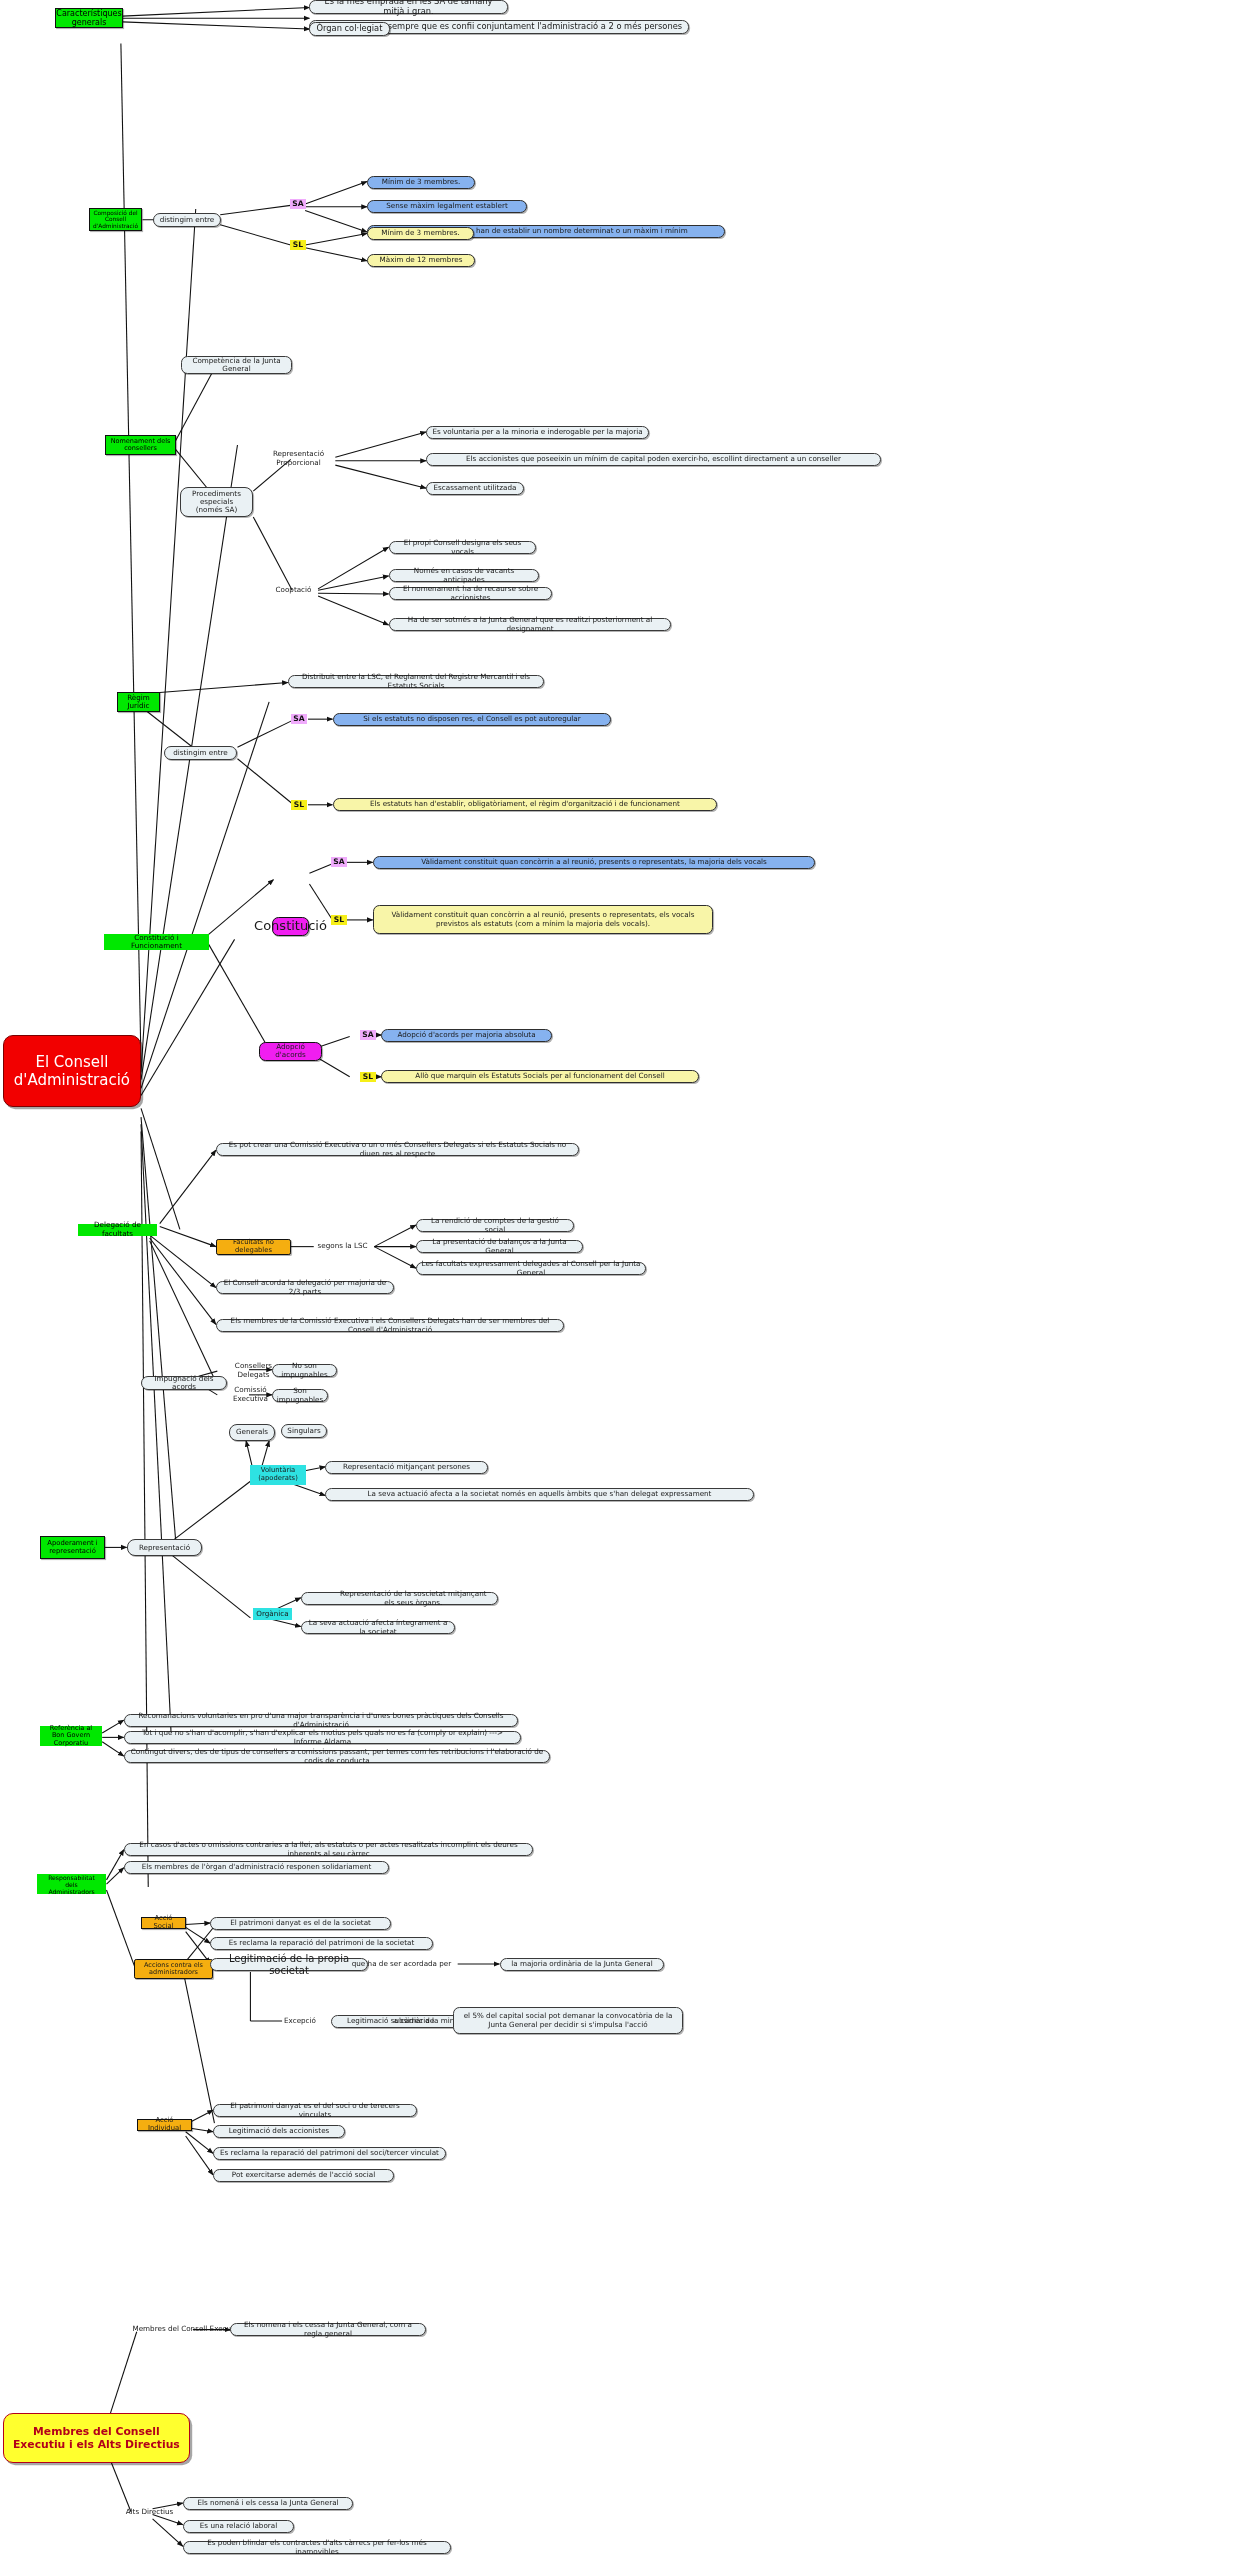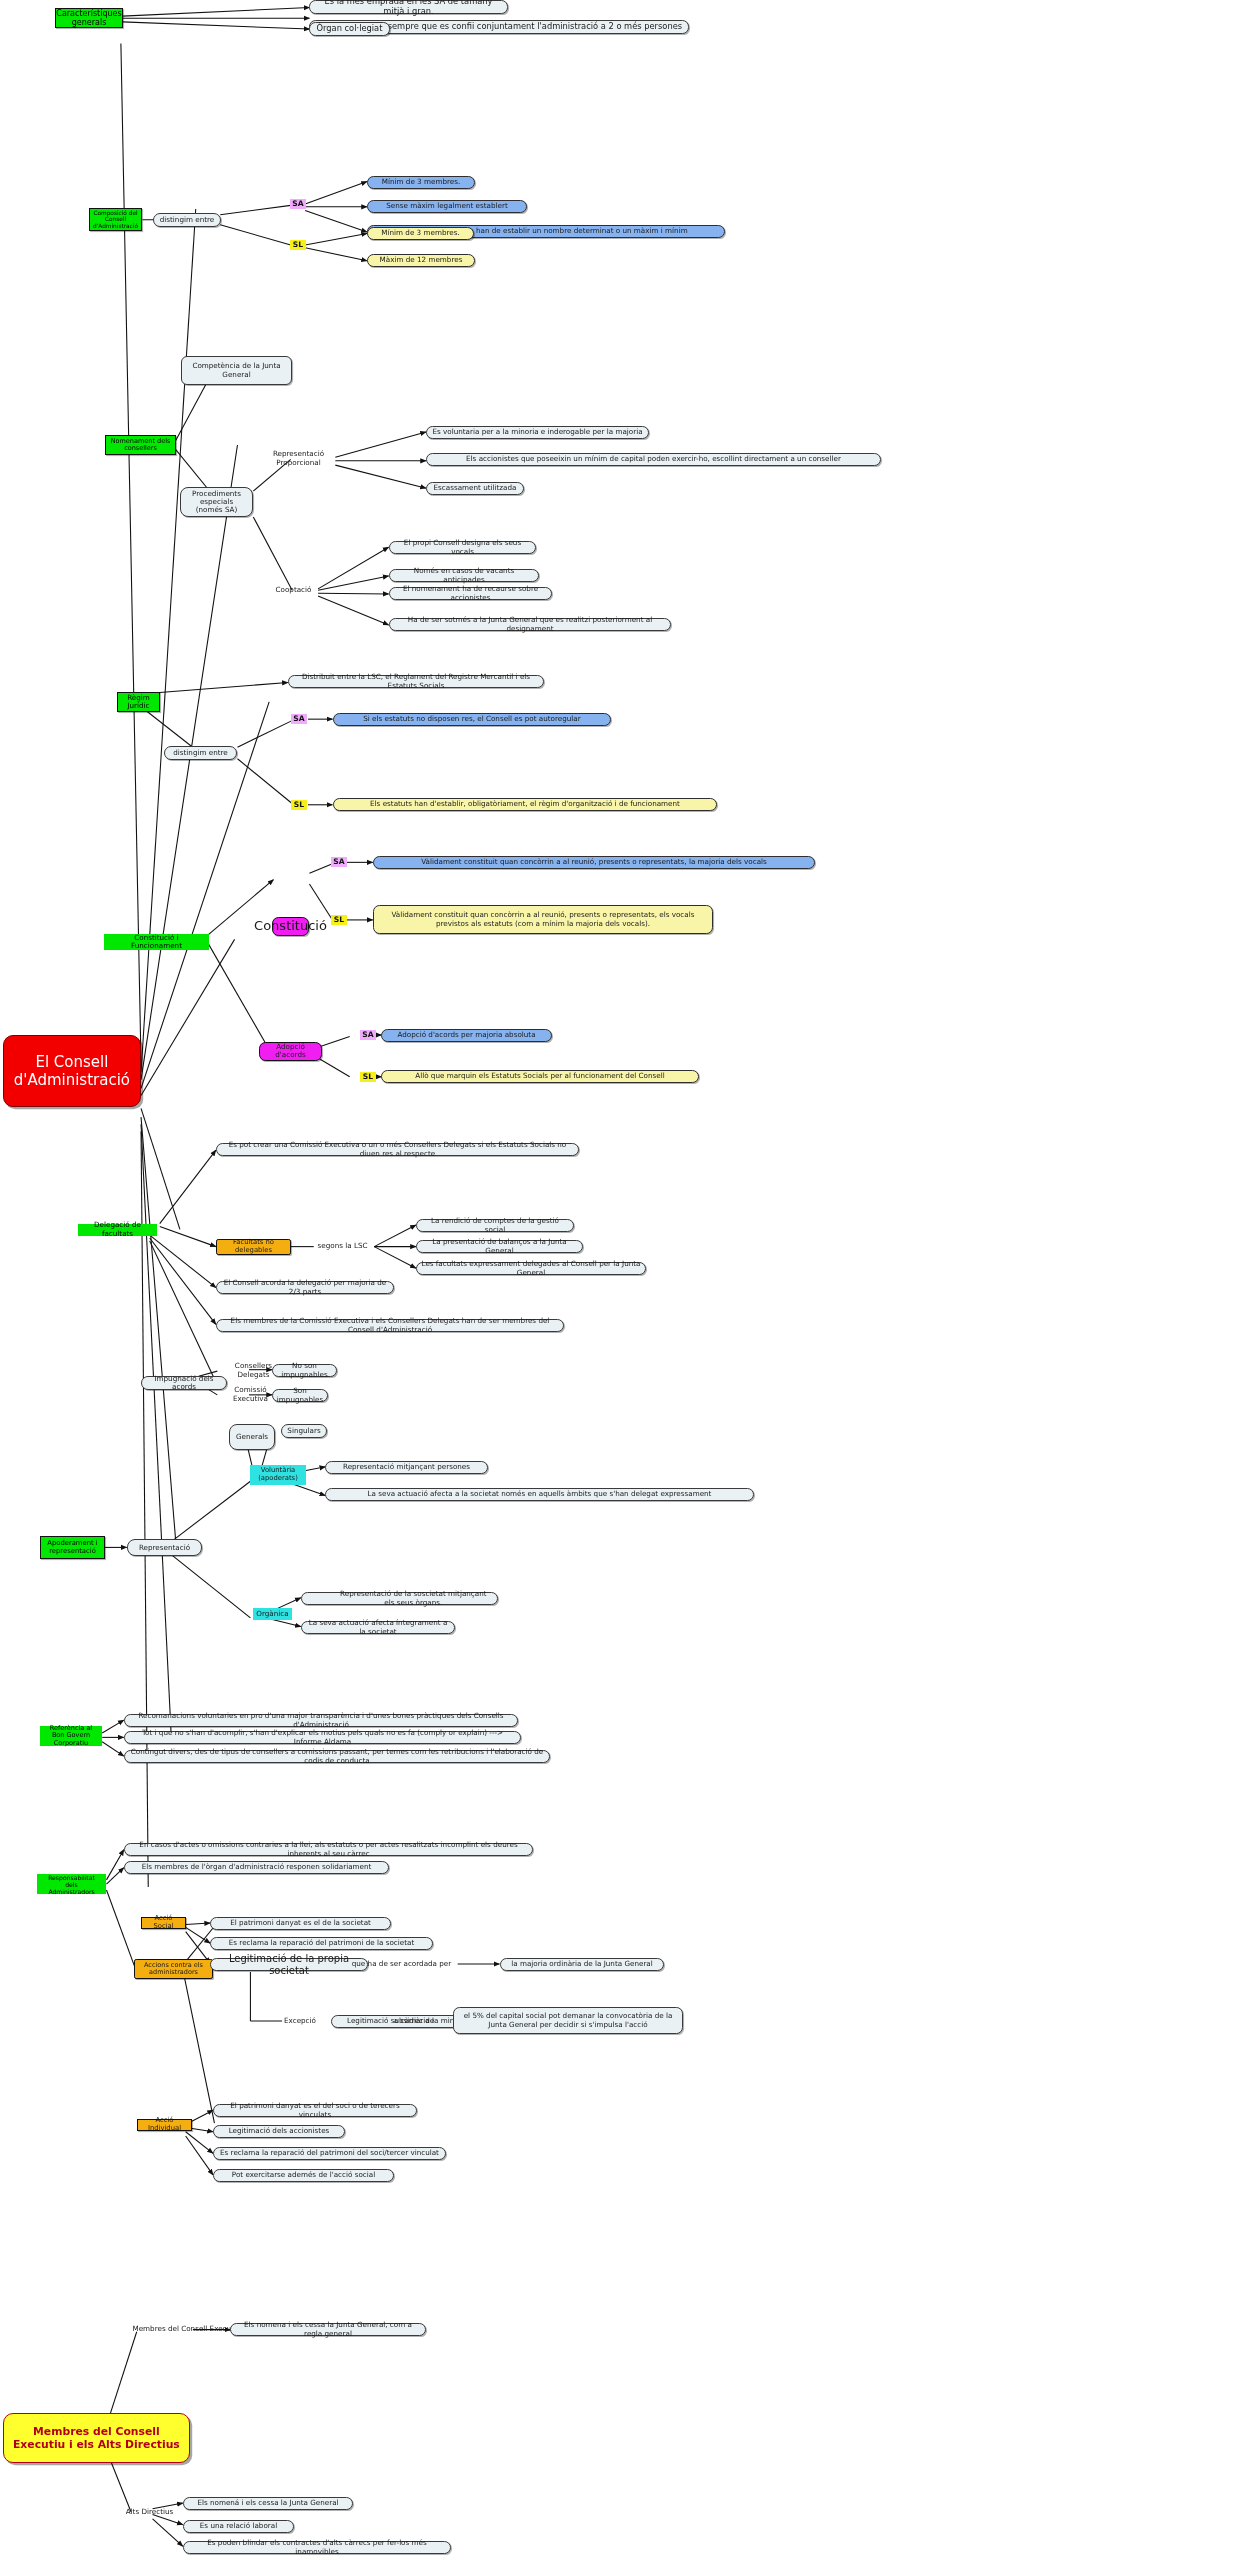--- a/index.html
+++ b/index.html
@@ -213,21 +213,21 @@
   <div class="node yellow" style="left:367px;top:227px;width:107px;height:13px;font-size:7.2px;">
     <span>Mínim de 3 membres.</span>
   </div>
   <div class="node yellow" style="left:367px;top:254px;width:108px;height:13px;font-size:7.2px;">
     <span>Màxim de 12 membres</span>
   </div>
 
   <div class="node green" style="left:105px;top:435px;width:71px;height:20px;font-size:6.5px;">
     <span>Nomenament dels consellers</span>
   </div>
-  <div class="node leaf" style="left:181px;top:356px;width:111px;height:29px;font-size:7.2px;border-radius:6px;">
+  <div class="node leaf" style="left:181px;top:356px;width:111px;height:18px;font-size:7.2px;">
     <span>Competència de la Junta General</span>
   </div>
   <div class="node pill" style="left:180px;top:487px;width:73px;height:30px;font-size:7.2px;">
     <span>Procediments especials (només SA)</span>
   </div>
   <div class="node plain" style="left:259px;top:452px;width:79px;height:13px;font-size:7.2px;">
     <span>Representació Proporcional</span>
   </div>
   <div class="node leaf" style="left:426px;top:426px;width:223px;height:13px;font-size:7.2px;">
     <span>Es voluntaria per a la minoria e inderogable per la majoria</span>
@@ -352,21 +352,21 @@
   <div class="node leaf" style="left:272px;top:1389px;width:56px;height:13px;font-size:7.2px;">
     <span>Son impugnables</span>
   </div>
 
   <div class="node green" style="left:40px;top:1536px;width:65px;height:23px;font-size:6.8px;">
     <span>Apoderament i representació</span>
   </div>
   <div class="node pill" style="left:127px;top:1539px;width:75px;height:17.3px;font-size:7.2px;">
     <span>Representació</span>
   </div>
-  <div class="node pill" style="left:229px;top:1424px;width:46px;height:26px;font-size:7.2px;">
+  <div class="node pill" style="left:229px;top:1424px;width:46px;height:17px;font-size:7.2px;">
     <span>Generals</span>
   </div>
   <div class="node pill" style="left:281px;top:1424px;width:46px;height:14.4px;font-size:7.2px;">
     <span>Singulars</span>
   </div>
   <div class="node cyan" style="left:250px;top:1465px;width:56px;height:20px;font-size:6.8px;">
     <span>Voluntària (apoderats)</span>
   </div>
   <div class="node leaf" style="left:325px;top:1461px;width:163px;height:13px;font-size:7.2px;">
     <span>Representació mitjançant persones</span>

